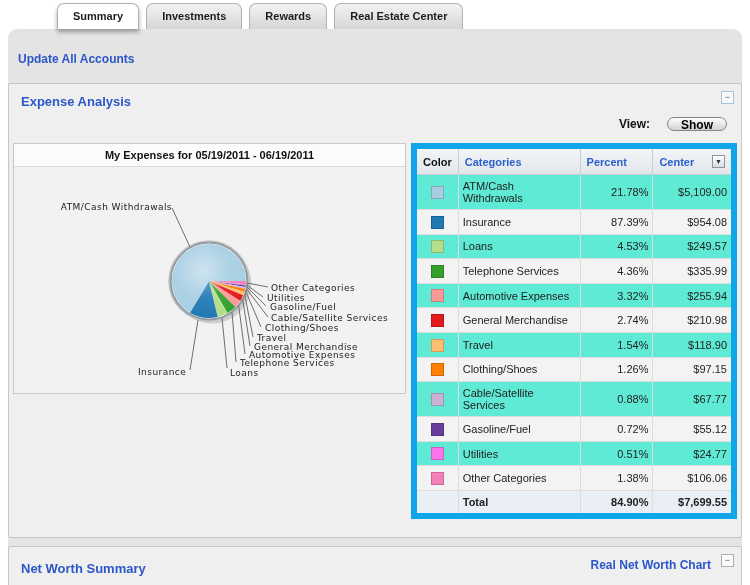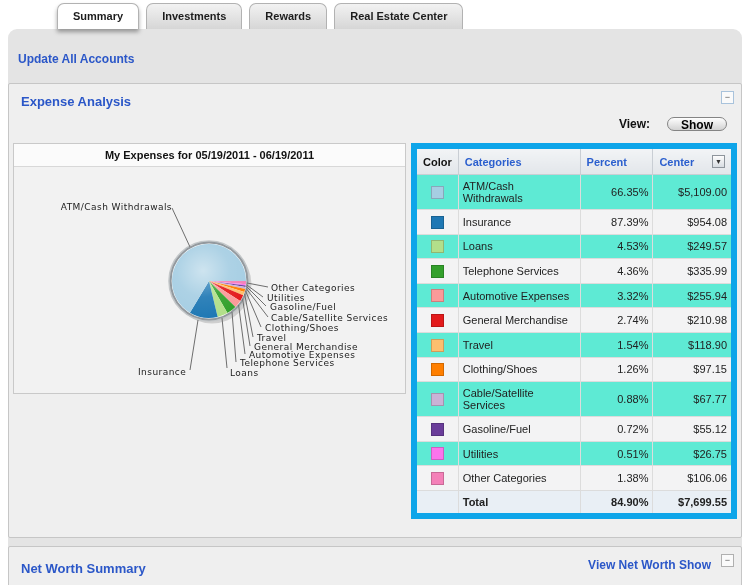--- a/index.html
+++ b/index.html
@@ -180,21 +180,21 @@
                   <span>Center</span>
                   <span class="sort-box">▼</span>
                 </span>
               </th>
             </tr>
           </thead>
           <tbody id="expense-tbody">
               <tr class="row-odd">
                 <td class="c-swatch"><span class="swatch" style="background: rgb(166, 206, 227);"></span></td>
                 <td class="c-cat">ATM/Cash Withdrawals</td>
-                <td class="c-pct">66.35%</td>
+                <td class="c-pct">21.78%</td>
                 <td class="c-amt">$5,109.00</td>
               </tr>
               <tr class="row-even">
                 <td class="c-swatch"><span class="swatch" style="background: rgb(31, 120, 180);"></span></td>
                 <td class="c-cat">Insurance</td>
                 <td class="c-pct">87.39%</td>
                 <td class="c-amt">$954.08</td>
               </tr>
               <tr class="row-odd">
                 <td class="c-swatch"><span class="swatch" style="background: rgb(178, 223, 138);"></span></td>
@@ -241,21 +241,21 @@
               <tr class="row-even">
                 <td class="c-swatch"><span class="swatch" style="background: rgb(106, 61, 154);"></span></td>
                 <td class="c-cat">Gasoline/Fuel</td>
                 <td class="c-pct">0.72%</td>
                 <td class="c-amt">$55.12</td>
               </tr>
               <tr class="row-odd">
                 <td class="c-swatch"><span class="swatch" style="background: rgb(251, 116, 236);"></span></td>
                 <td class="c-cat">Utilities</td>
                 <td class="c-pct">0.51%</td>
-                <td class="c-amt">$26.75</td>
+                <td class="c-amt">$24.77</td>
               </tr>
               <tr class="row-even">
                 <td class="c-swatch"><span class="swatch" style="background: rgb(244, 128, 184);"></span></td>
                 <td class="c-cat">Other Categories</td>
                 <td class="c-pct">1.38%</td>
                 <td class="c-amt">$106.06</td>
               </tr>
             </tbody>
           <tbody>
             <tr class="total-row">
@@ -267,18 +267,18 @@
           </tbody>
         </table>
       </div>
 
     </div>
   </div>
 
   <div class="panel networth">
     <div class="panel-title">Net Worth Summary</div>
     <span class="networth-link">
-      <a class="link">View Net Worth Show</a>
+      <a class="link">Real Net Worth Chart</a>
     </span>
     <div class="collapse-box gray">−</div>
   </div>
 
 </div>
 
 </body></html>

